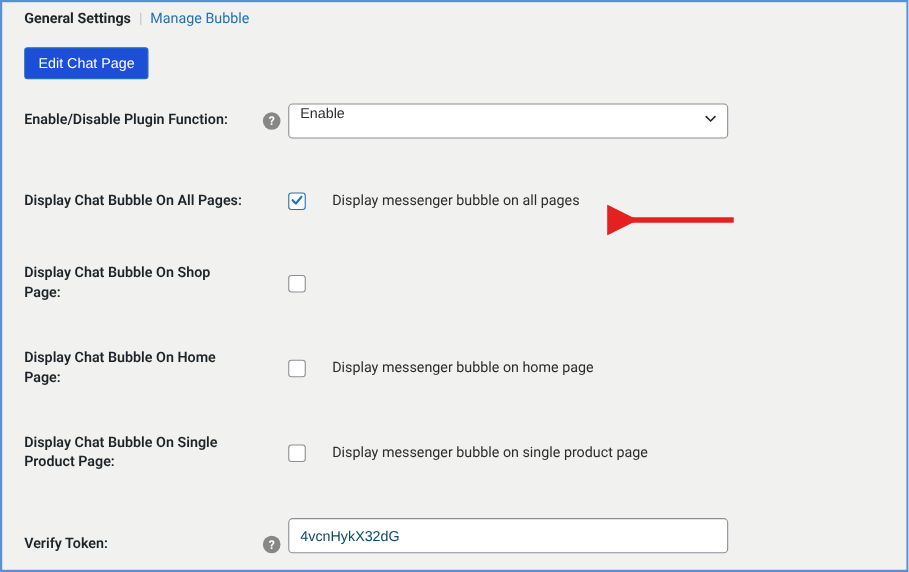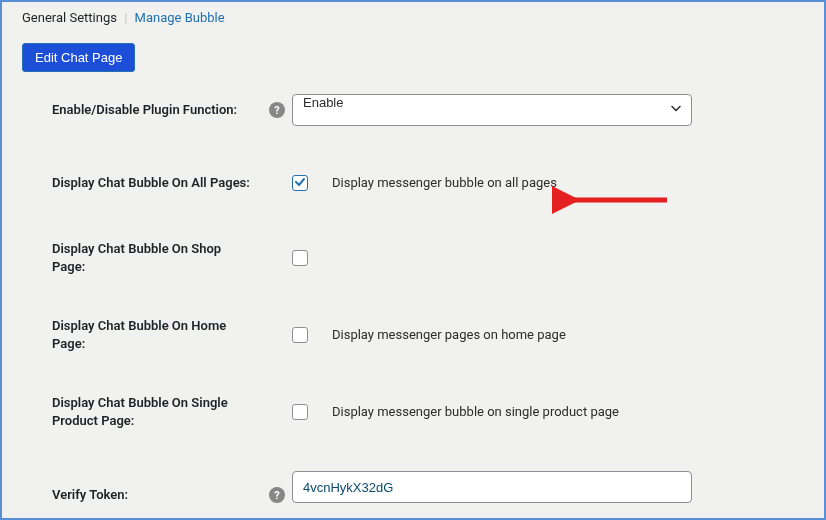--- a/index.html
+++ b/index.html
@@ -1,27 +1,27 @@
 <!DOCTYPE html>
 <html><head>
   <meta charset="utf-8">
   <style>
     * { margin: 0; padding: 0; box-sizing: border-box; }
     body { background: #fff; font-family: -apple-system, BlinkMacSystemFont, "Segoe UI", Roboto, Arial, sans-serif; font-size: 13px; color: #2c2c2c; }
     .panel { width: 826px; height: 520px; border: 2px solid #5a8fd6; background: #f1f1f0; overflow: hidden; position: relative; }
     .inner { padding: 0 20px 14px; }
 
     .tabs { padding: 8px 0 6px 0; margin-bottom: 12px; font-size: 13px; }
-    .tab-active { font-weight: 400; color: #1d2327; }
+    .tab-active { font-weight: 700; color: #1d2327; }
     .tab-sep { color: #c3c4c7; padding: 0 4px; }
     .tab-link { color: #2271b1; cursor: pointer; }
 
     .btn-primary { display: inline-block; background: #1d4ed8; color: #fff; border: 1px solid #2271b1; padding: 6px 12px; font-size: 13px; border-radius: 3px; cursor: pointer; margin-bottom: 22px; }
 
-    .row { display: flex; align-items: center; margin-bottom: 42px; min-height: 30px; margin-left: 30px; }
+    .row { display: flex; align-items: center; margin-bottom: 42px; min-height: 30px; }
     .row:last-child { margin-bottom: 0; }
     .row-label { width: 210px; font-weight: 600; color: #1d2327; font-size: 13px; line-height: 1.35; padding-right: 8px; }
     .help { width: 30px; display: flex; justify-content: center; align-items: center; }
     .help-icon { width: 16px; height: 16px; border-radius: 50%; background: #878787; color: #fff; font-size: 11px; font-weight: 700; display: flex; align-items: center; justify-content: center; }
     .ctrl { flex: 1; display: flex; align-items: center; position: relative; }
 
     .select-wrap { position: relative; width: 400px; max-width: 400px; }
     select.sel { width: 100%; height: 32px; border: 1px solid #8c8f94; border-radius: 4px; background: #fff; padding: 0 28px 16px 10px; font-size: 13px; appearance: none; -webkit-appearance: none; color: #2c2c2c; }
     .caret { position: absolute; right: 10px; top: 50%; transform: translateY(-50%); pointer-events: none; color: #2c2c2c; }
 
@@ -98,21 +98,21 @@
       </div>
     </div>
 
     
     <div class="row">
       <div class="row-label">Display Chat Bubble On Home Page:</div>
       <div class="help"></div>
       <div class="ctrl">
         <label class="cb-label">
           <span class="cb"></span>
-          <span class="cb-text">Display messenger pages on home page</span>
+          <span class="cb-text">Display messenger bubble on home page</span>
         </label>
       </div>
     </div>
 
     
     <div class="row">
       <div class="row-label">Display Chat Bubble On Single Product Page:</div>
       <div class="help"></div>
       <div class="ctrl">
         <label class="cb-label">

